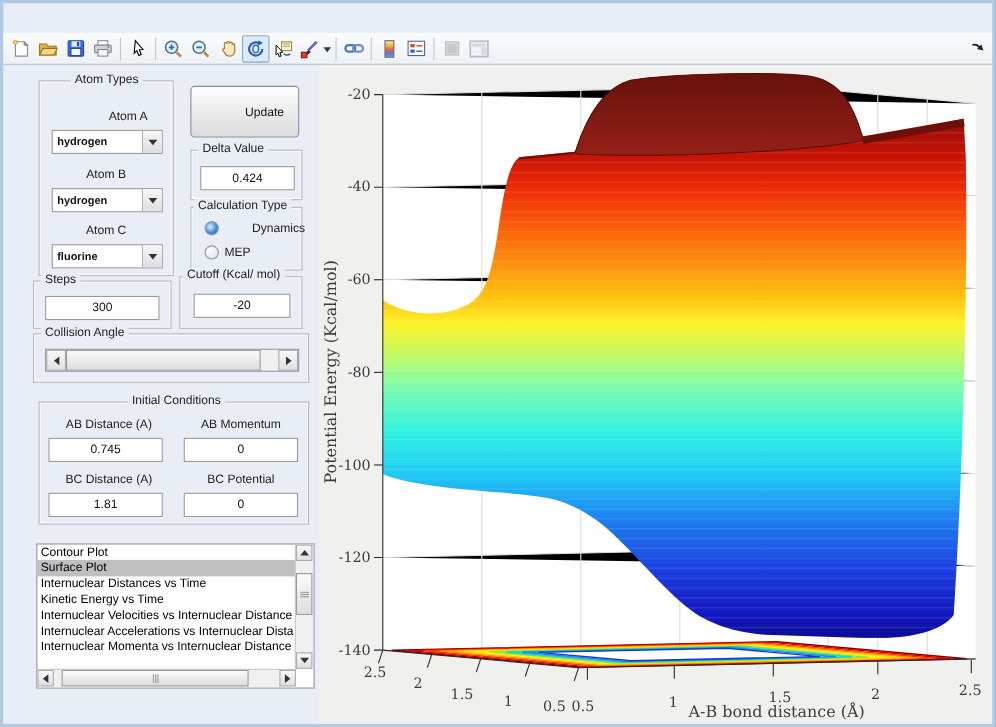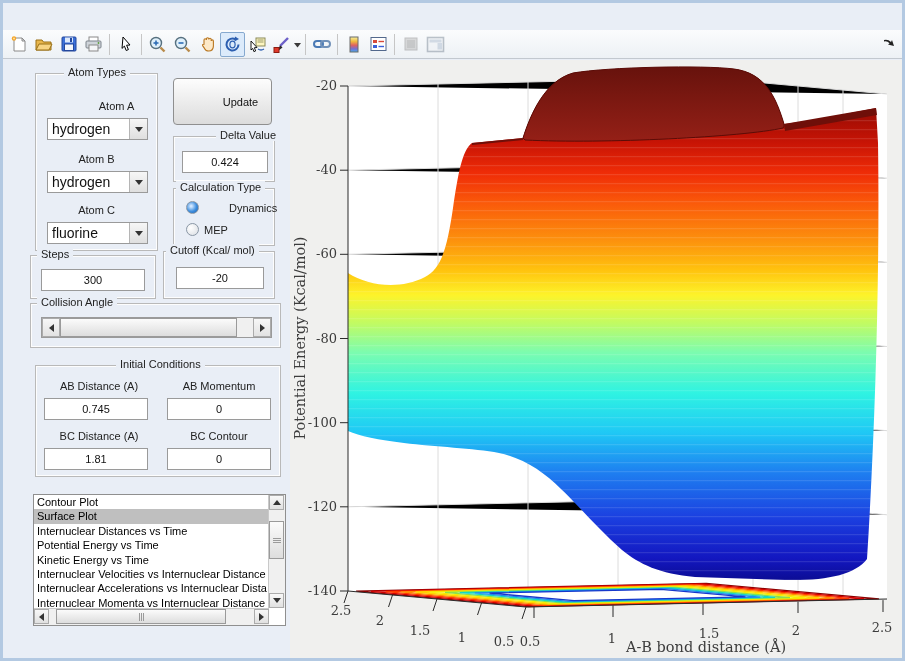--- a/index.html
+++ b/index.html
@@ -23,21 +23,21 @@
   .tb-overflow{position:absolute;right:7px;top:6px;}
   
   .content{position:absolute;left:0;top:57px;right:0;bottom:0;background:#e9eef6;}
   .figure{position:absolute;left:287px;top:0;right:0;bottom:0;background:#f0f0ee;}
   
   .panel{position:absolute;border:1px solid #b9b9b9;box-shadow:1px 1px 0 #fdfdfd inset, -1px -1px 0 #fdfdfd inset;}
   .ptitle{position:absolute;top:-8px;background:#e9eef6;padding:0 4px;font-size:11px;color:#222;white-space:nowrap;}
   .lbl{position:absolute;font-size:11px;color:#222;text-align:center;white-space:nowrap;}
   .edit{position:absolute;border:1px solid #9a9a9a;background:#fff;font-family:"Liberation Sans",sans-serif;font-size:11px;text-align:center;padding:0;color:#111;}
   .combo{position:absolute;height:22px;border:1px solid #9a9a9a;background:#fff;display:flex;align-items:center;}
-  .combo .ctext{flex:1;font-size:14px;padding-left:4px;color:#111;}
+  .combo .ctext{flex:1;font-size:10px;padding-left:4px;color:#111;font-weight:bold;}
   .combo .cbtn{width:18px;height:20px;background:linear-gradient(#f6f6f6,#dfdfdf);border-left:1px solid #b5b5b5;display:flex;align-items:center;justify-content:center;}
   .tri-down{width:0;height:0;border-left:4px solid transparent;border-right:4px solid transparent;border-top:5px solid #333;}
   .tri-up{width:0;height:0;border-left:4px solid transparent;border-right:4px solid transparent;border-bottom:5px solid #333;}
   .tri-left{width:0;height:0;border-top:4px solid transparent;border-bottom:4px solid transparent;border-right:5px solid #333;}
   .tri-right{width:0;height:0;border-top:4px solid transparent;border-bottom:4px solid transparent;border-left:5px solid #333;}
   .button{position:absolute;border:1px solid #8f8f8f;border-radius:4px;background:linear-gradient(#fdfdfd,#eeeeee 45%,#dcdcdc);font-size:11px;color:#111;display:flex;align-items:center;justify-content:center;padding-left:36px;}
   .radio-row{position:absolute;display:flex;align-items:center;gap:5px;}
   .radio{width:13px;height:13px;border-radius:50%;border:1px solid #8a97a5;background:radial-gradient(circle at 35% 35%,#ffffff,#d9dde2);}
   .radio.sel{background:radial-gradient(circle at 38% 38%,#cfe6ff 8%,#3e8ede 55%,#1b5fae);}
   .radio-lbl{font-size:11px;color:#222;}
@@ -236,21 +236,21 @@
         <span class="ctext">fluorine</span>
         <span class="cbtn">
             <span class="tri-down"></span>
           </span>
       </div>
     </div>
 
     <div class="button" style="left:170px;top:18px;width:99px;height:47px;">Update</div>
 
     <div class="panel" style="left:170px;top:76px;width:102px;height:46px;">
-      <span class="ptitle" style="left:6px;margin-left:36px;">Delta Value</span>
+      <span class="ptitle" style="left:6px;">Delta Value</span>
       <input class="edit" style="left: 8px; top: 14px; width: 86px; height: 22px;" readonly="" value="0.424">
     </div>
 
     <div class="panel" style="left:170px;top:128px;width:102px;height:58px;">
       <span class="ptitle" style="left:2px;">Calculation Type</span>
       <div class="radio-row" style="left:12px;top:12px;gap:30px;">
         <span class="radio sel"></span>
         <span class="radio-lbl">Dynamics</span>
       </div>
       <div class="radio-row" style="left:12px;top:34px;">
@@ -282,31 +282,30 @@
       </div>
     </div>
 
     <div class="panel" style="left:32px;top:305px;width:246px;height:112px;">
       <span class="ptitle" style="left:80px;">Initial Conditions</span>
       <span class="lbl" style="left:8px;width:110px;top:14px;">AB Distance (A)</span>
       <span class="lbl" style="left:128px;width:110px;top:14px;">AB Momentum</span>
       <input class="edit" style="left: 8px; top: 32px; width: 104px; height: 22px;" readonly="" value="0.745">
       <input class="edit" style="left: 131px; top: 32px; width: 104px; height: 22px;" readonly="" value="0">
       <span class="lbl" style="left:8px;width:110px;top:64px;">BC Distance (A)</span>
-      <span class="lbl" style="left:128px;width:110px;top:64px;">BC Contour</span>
+      <span class="lbl" style="left:128px;width:110px;top:64px;">BC Potential</span>
       <input class="edit" style="left: 8px; top: 82px; width: 104px; height: 22px;" readonly="" value="1.81">
       <input class="edit" style="left: 131px; top: 82px; width: 104px; height: 22px;" readonly="" value="0">
     </div>
 
     <div class="listbox" style="left:30px;top:434px;width:253px;height:132px;">
       <div style="position:absolute;left:0;top:0;width:235px;height:114px;overflow:hidden;">
         <div class="litem">Contour Plot</div>
         <div class="litem sel">Surface Plot</div>
         <div class="litem">Internuclear Distances vs Time</div>
-        <div class="litem">Potential Energy vs Time</div>
         <div class="litem">Kinetic Energy vs Time</div>
         <div class="litem">Internuclear Velocities vs Internuclear Distance</div>
         <div class="litem">Internuclear Accelerations vs Internuclear Dista</div>
         <div class="litem">Internuclear Momenta vs Internuclear Distance</div>
       </div>
       <div class="vscroll" style="height:113px;">
         <div class="scb" style="left:0;top:0;">
             <span class="tri-up"></span>
           </div>
         <div class="sthumb" style="left:0;top:26px;width:15px;height:38px;">

